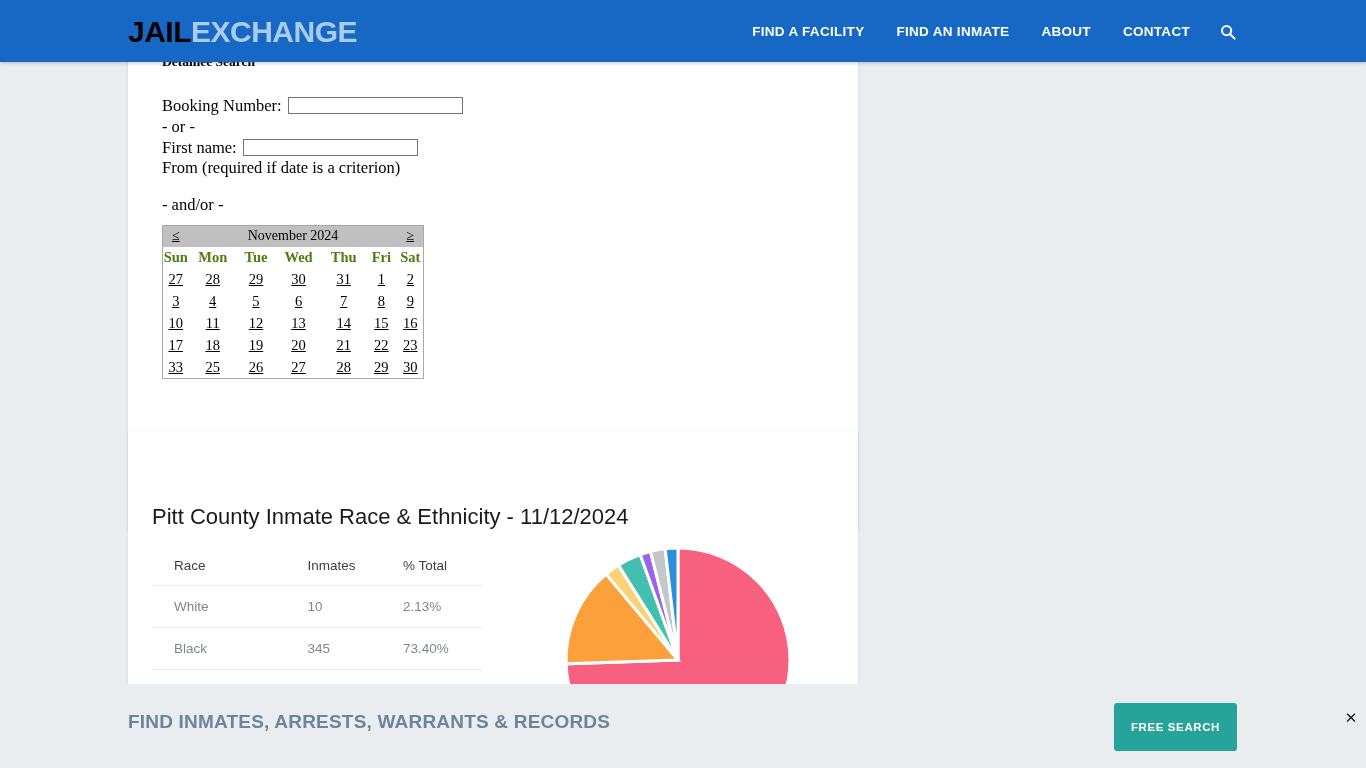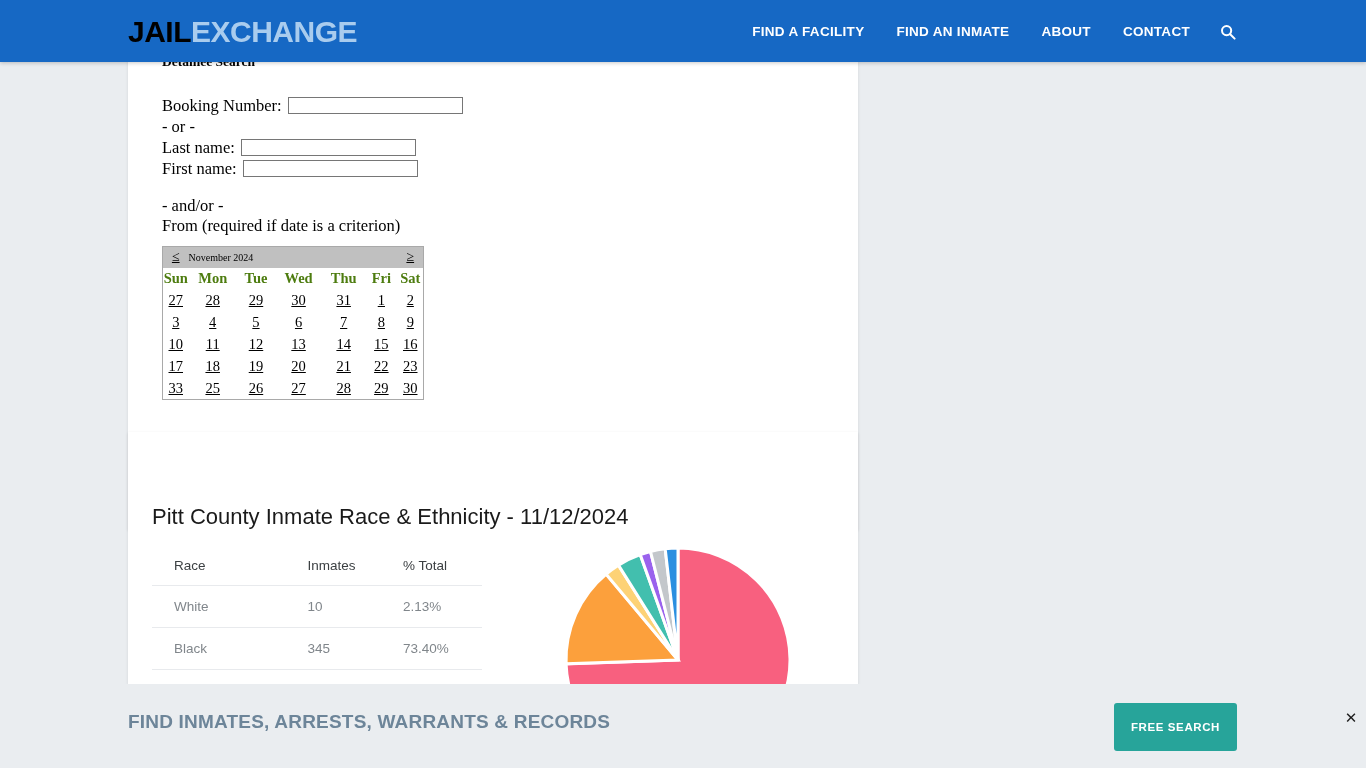--- a/index.html
+++ b/index.html
@@ -131,22 +131,22 @@
     border-collapse: collapse;
     font-family: "Liberation Serif", serif;
     background: #ffffff;
   }
   #calendar td, #calendar th { padding: 0; }
   #cal-head {
     background: #c0c0c0;
     height: 21px;
   }
   #cal-head td {
-    font-size: 10px;
-    text-align: left;
+    font-size: 14px;
+    text-align: center;
     color: #000;
   }
   #cal-head .arrow {
     width: 26px;
     text-align: center;
     text-decoration: underline;
     cursor: pointer;
     font-size: 14px;
   }
   #calendar .dow {
@@ -264,32 +264,28 @@
 
       <div id="form-title">Detainee Search</div>
 
       <div class="field-row">
         <span class="lbl">Booking Number:</span>
         <input class="txtbox" id="bk-input" type="text" value="" style="">
       </div>
 
       <div class="plain-line" id="or-line">- or -</div>
 
-      <div class="field-row">
-        <span class="lbl">Last name:</span>
-        <input class="txtbox" id="ln-input" type="text" value="" style="">
-      </div>
 
       <div class="field-row">
         <span class="lbl">First name:</span>
         <input class="txtbox" id="fn-input" type="text" value="" style="">
       </div>
 
+      <div class="plain-line" id="from-line">From (required if date is a criterion)</div>
       <div class="plain-line" id="andor-line">- and/or -</div>
-      <div class="plain-line" id="from-line">From (required if date is a criterion)</div>
 
       <table id="calendar">
         <tbody>
           <tr id="cal-head">
             <td class="arrow">≤</td>
             <td colspan="5">November 2024</td>
             <td class="arrow">≥</td>
           </tr>
           <tr>
             <td class="dow">Sun</td>

